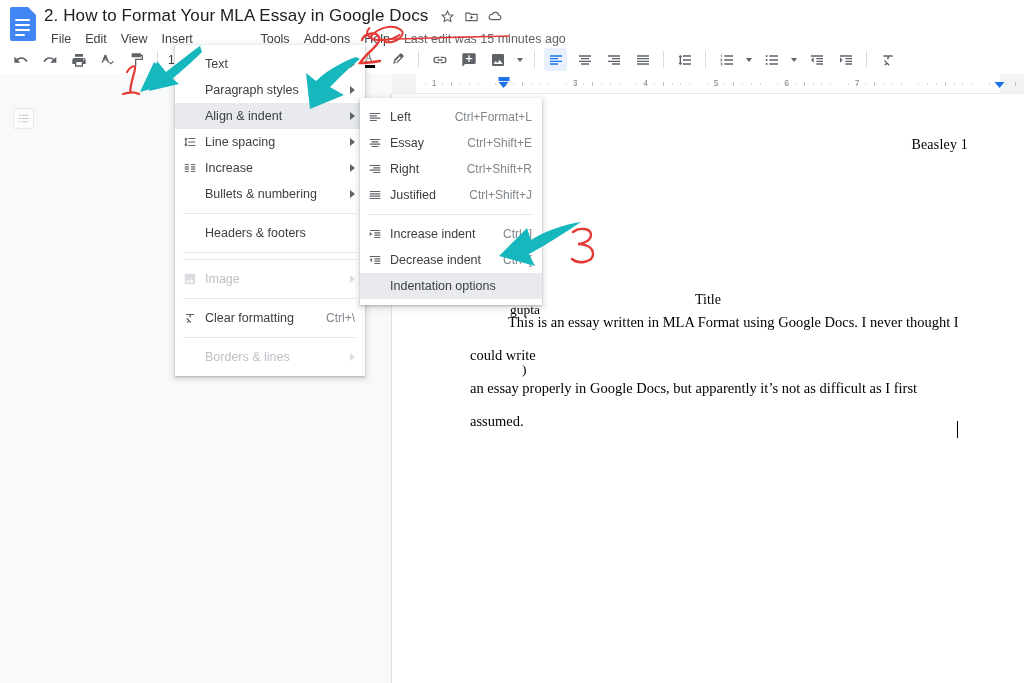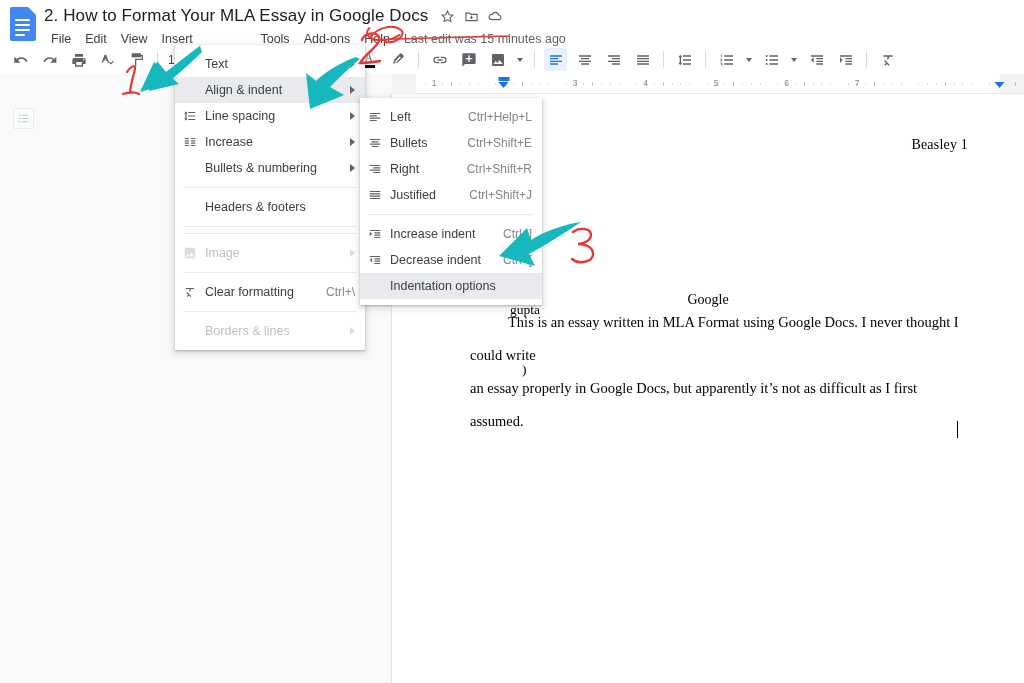--- a/index.html
+++ b/index.html
@@ -452,33 +452,38 @@
     <div class="outline-btn">
       <svg width="13" height="13" viewBox="0 0 24 24">
           <path fill="#9aa0a6" d="M3 5h4v2H3zm6 0h12v2H9zM3 11h4v2H3zm6 0h12v2H9zM3 17h4v2H3zm6 0h12v2H9z"></path>
         </svg>
     </div>
 
     <div class="page">
       <div class="doc-text hdr-right">Beasley 1</div>
       <div class="doc-text hdr-name">gupta</div>
       <div class="doc-text hdr-stub">)</div>
-      <div class="doc-text doc-title-line">Google</div>
+      <div class="doc-text doc-title-line">Title</div>
       <div class="doc-text para">
         <span class="indent"></span><span>This is an essay written in MLA Format using Google Docs. I never thought I could write</span><br>
         <span>an essay properly in Google Docs, but apparently it’s not as difficult as I first assumed.</span>
       </div>
       <div class="caret-bar"></div>
     </div>
   </div>
 
   <div class="menu-panel" id="format-menu">
       <div class="mrow">
         <span class="m-ico"></span>
         <span class="m-label">Text</span>
+        <span class="m-arrow"></span>
+      </div>
+      <div class="mrow">
+        <span class="m-ico"></span>
+        <span class="m-label">Paragraph styles</span>
         <span class="m-arrow"></span>
       </div>
       <div class="mrow hl">
         <span class="m-ico"></span>
         <span class="m-label">Align &amp; indent</span>
         <span class="m-arrow"></span>
       </div>
       <div class="mrow">
         <span class="m-ico">
           <svg width="14" height="14" viewBox="0 0 24 24">
@@ -537,29 +542,29 @@
     </div>
 
   <div class="menu-panel" id="align-submenu">
       <div class="mrow">
         <span class="m-ico">
           <svg width="14" height="14" viewBox="0 0 24 24">
             <path fill="currentColor" d="M3 5h18v2H3zm0 4h12v2H3zm0 4h18v2H3zm0 4h12v2H3z"></path>
           </svg>
         </span>
         <span class="m-label">Left</span>
-        <span class="m-accel">Ctrl+Help+L</span>
+        <span class="m-accel">Ctrl+Format+L</span>
       </div>
       <div class="mrow">
         <span class="m-ico">
           <svg width="14" height="14" viewBox="0 0 24 24">
             <path fill="currentColor" d="M3 5h18v2H3zm3 4h12v2H6zm-3 4h18v2H3zm3 4h12v2H6z"></path>
           </svg>
         </span>
-        <span class="m-label">Bullets</span>
+        <span class="m-label">Essay</span>
         <span class="m-accel">Ctrl+Shift+E</span>
       </div>
       <div class="mrow">
         <span class="m-ico">
           <svg width="14" height="14" viewBox="0 0 24 24">
             <path fill="currentColor" d="M3 5h18v2H3zm6 4h12v2H9zm-6 4h18v2H3zm6 4h12v2H9z"></path>
           </svg>
         </span>
         <span class="m-label">Right</span>
         <span class="m-accel">Ctrl+Shift+R</span>

